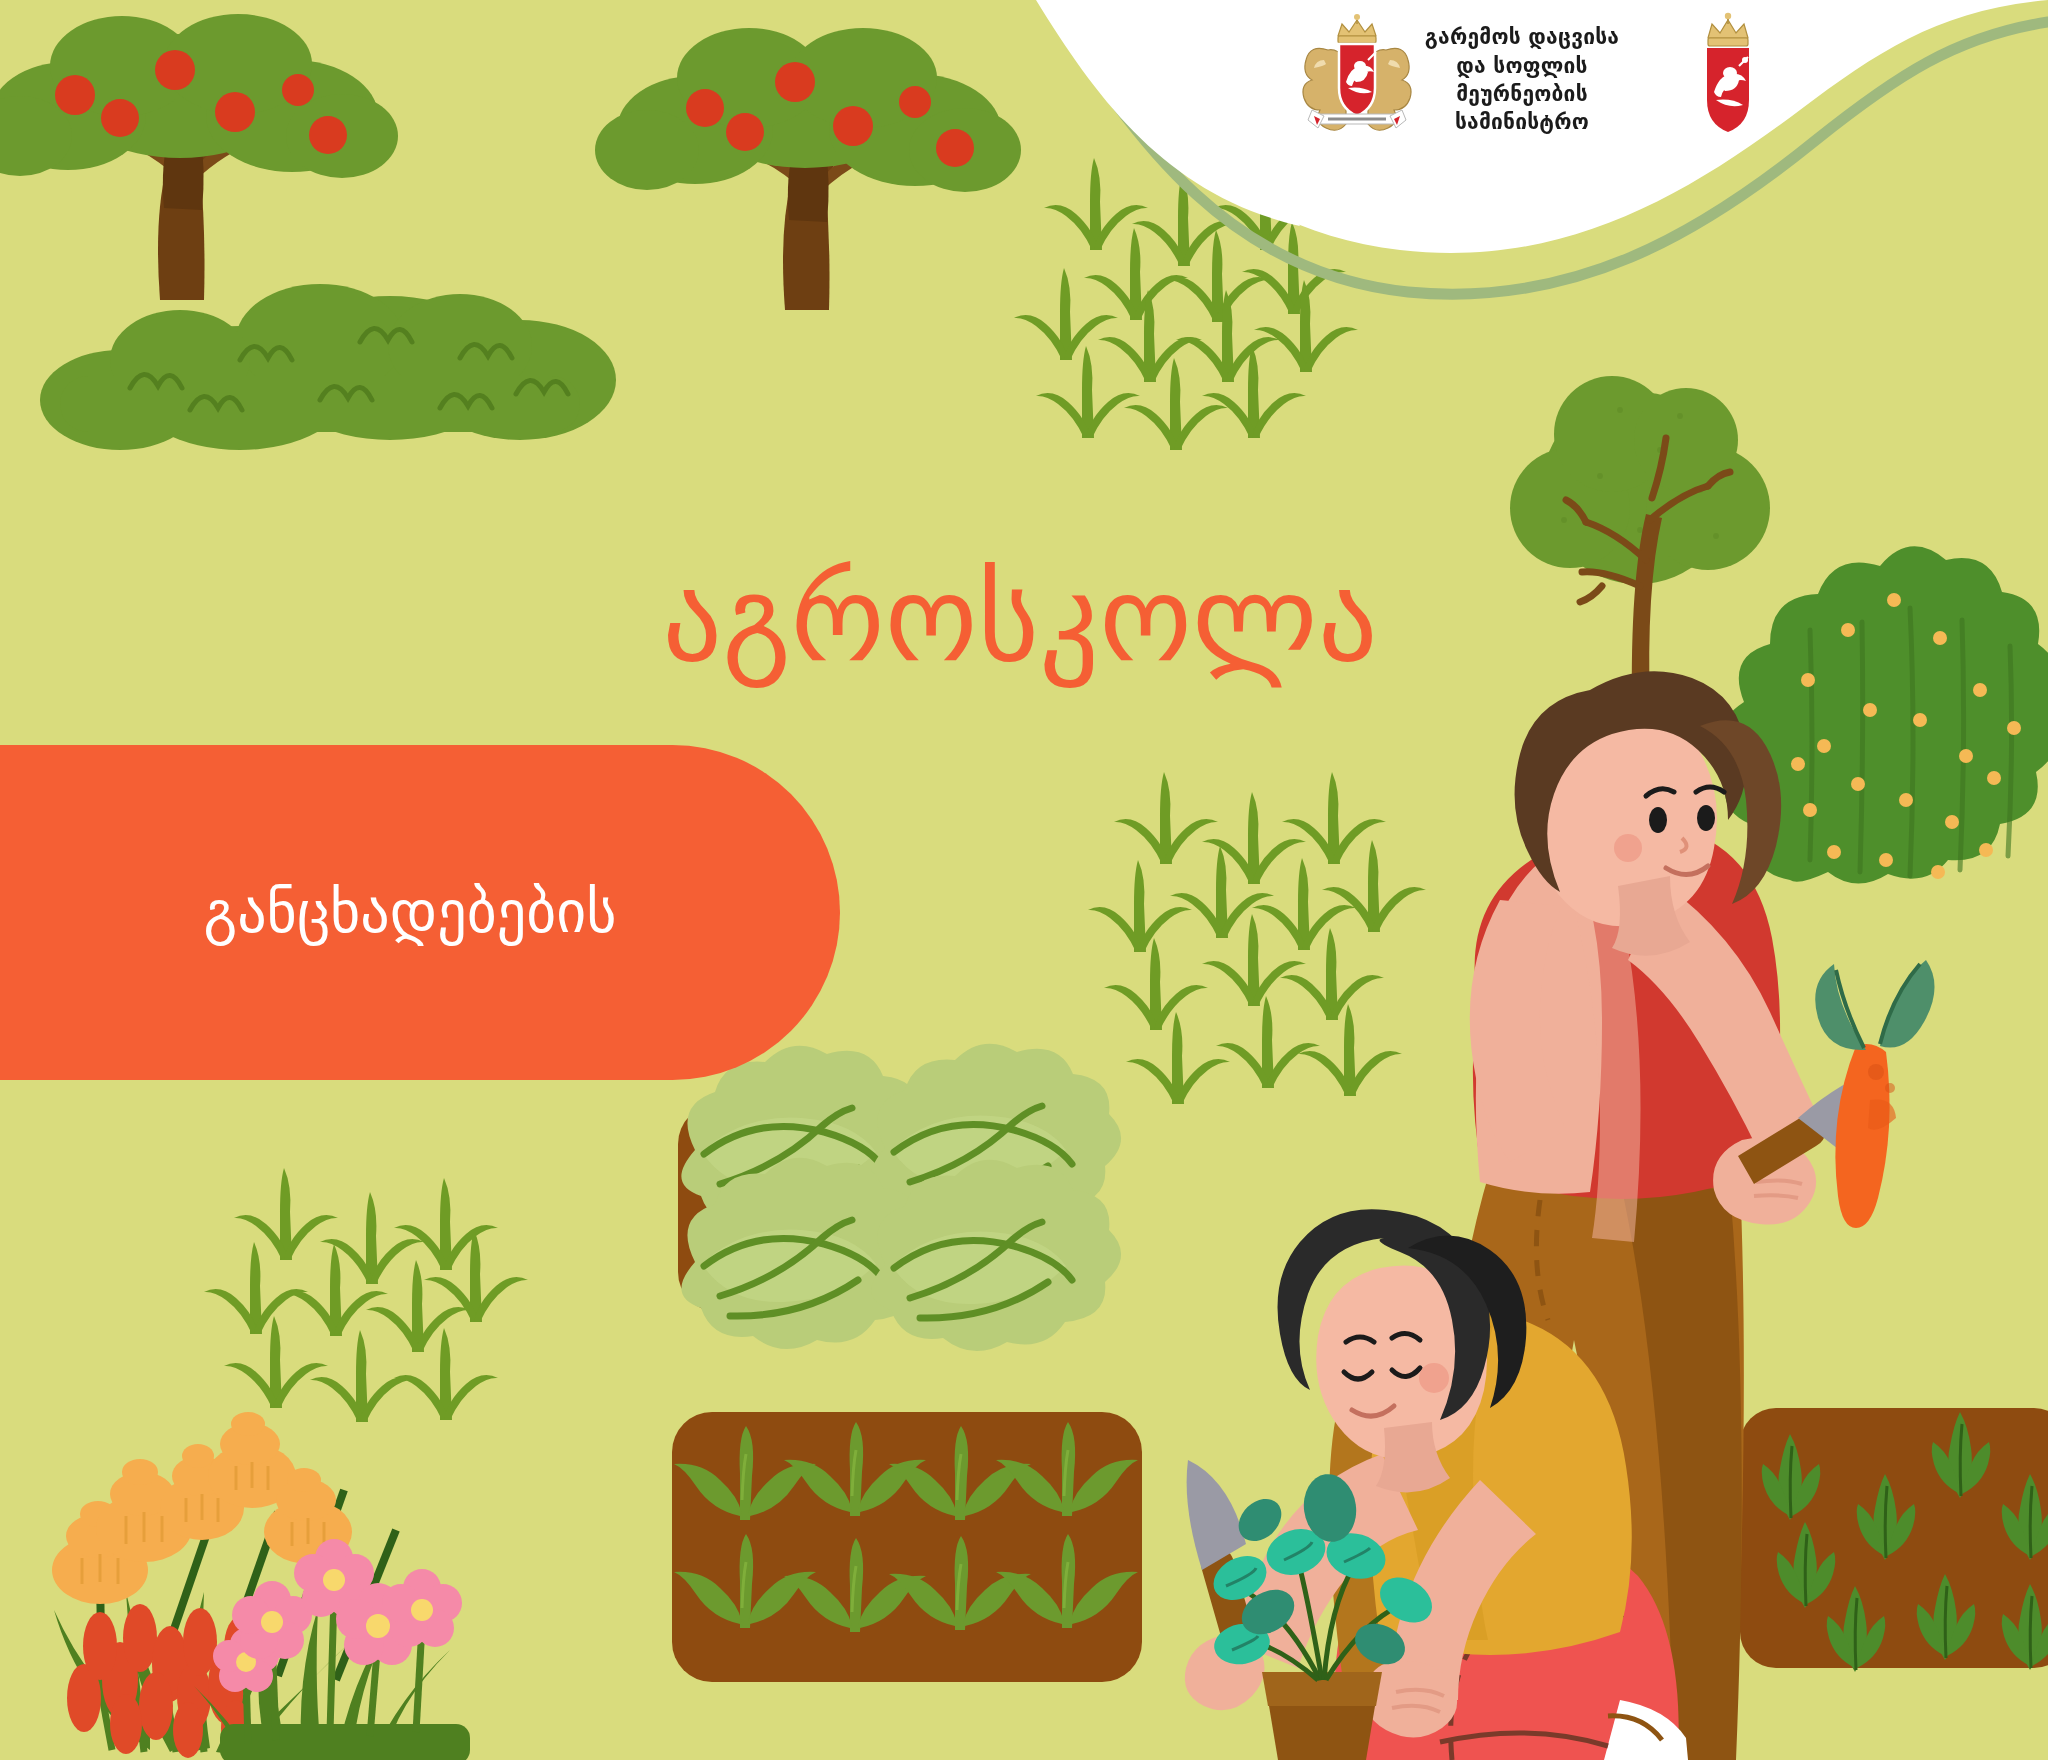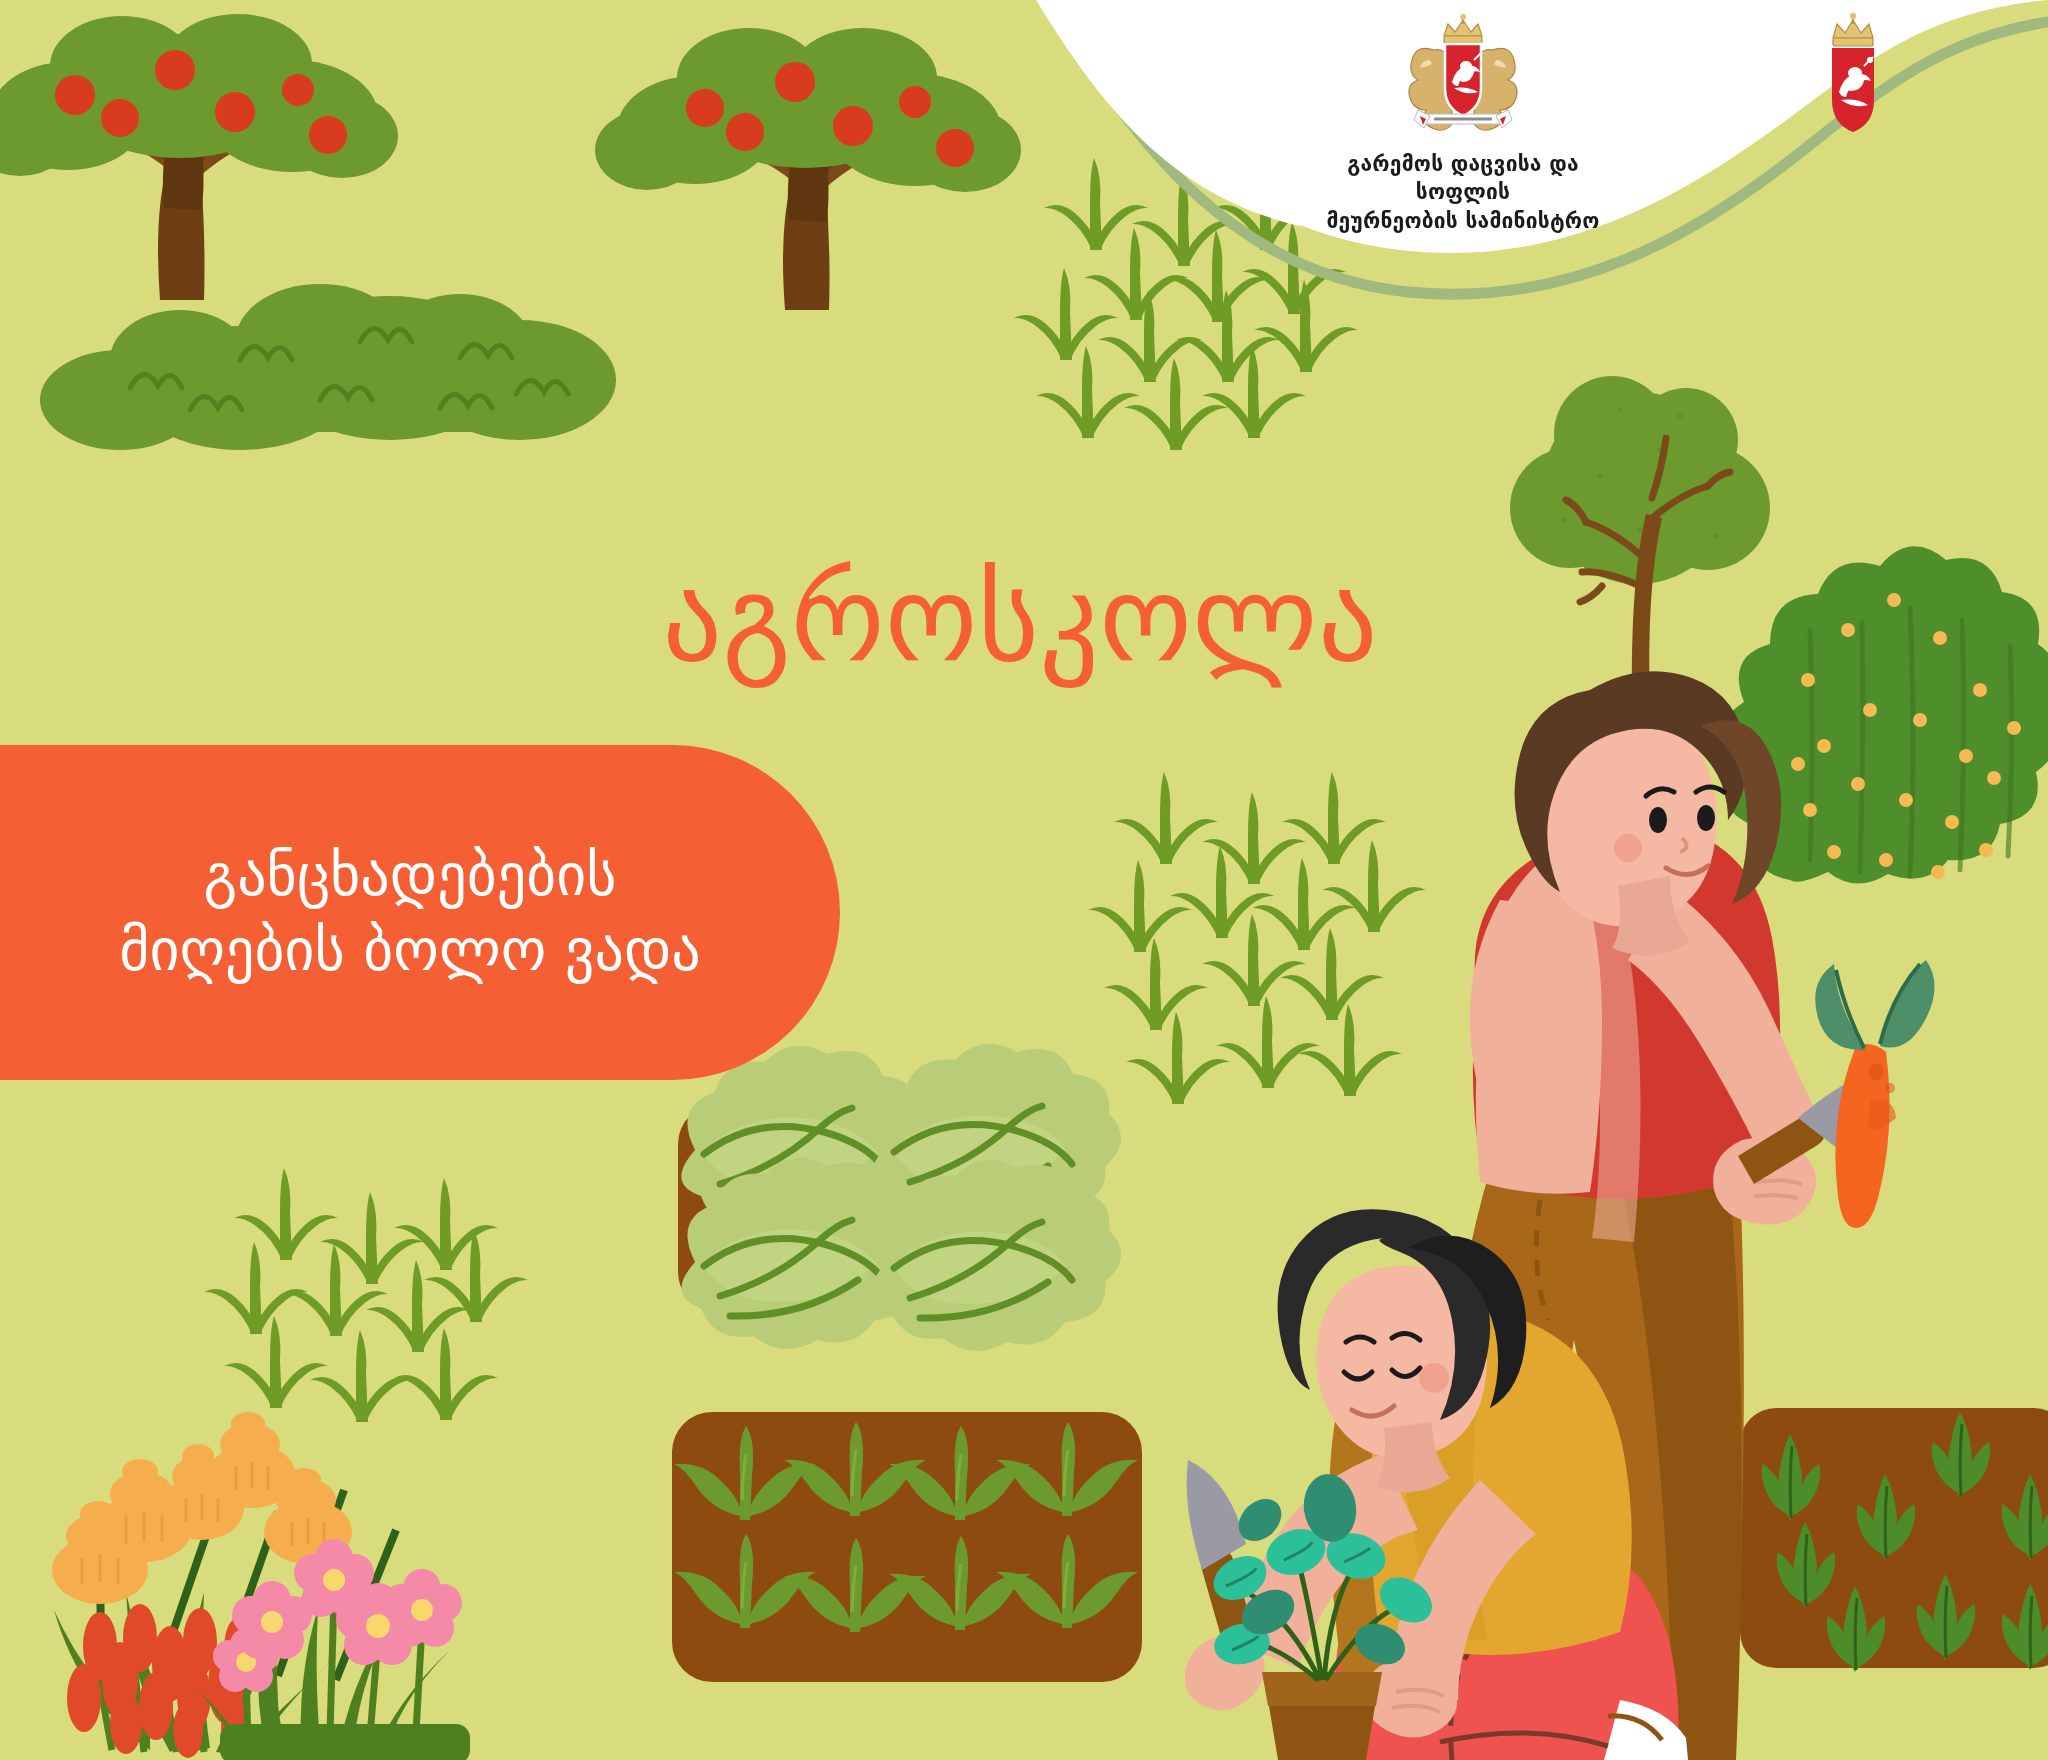--- a/index.html
+++ b/index.html
@@ -4,21 +4,21 @@
 <style>
   html,body{margin:0;padding:0;background:#ffffff;}
   body{font-family:"DejaVu Sans","Liberation Sans",sans-serif;}
   #poster{
     position:relative;width:2048px;height:1760px;overflow:hidden;
     background:#d9dc7d;
   }
   .abs{position:absolute;}
   
   #logo-bar{top:10px;right:30px;display:flex;align-items:flex-start;gap:60px;}
-  .logo-block{display:flex;flex-direction:column;align-items:center;width:330px;}
+  .logo-block{display:flex;flex-direction:row;align-items:center;width:330px;}
   .logo-cap{
     margin-top:12px;font-size:21px;font-weight:bold;line-height:1.35;
     color:#1b1b1b;text-align:center;letter-spacing:.2px;
   }
   .logo-cap span{display:block;}
   
   #title{
     left:0;right:8px;top:560px;text-align:center;
     font-size:118px;line-height:1;color:#f55f34;font-weight:400;
     font-family:"DejaVu Sans","Liberation Sans",sans-serif;
@@ -635,17 +635,16 @@
         </g>
       </svg>
     </div>
   </div>
 
   <div class="abs" id="title">აგროსკოლა</div>
 
   <div class="abs" id="banner">
     <div id="banner-text">
       <span>განცხადებების</span>
-      <span>მიღების ბოლო ვადა</span>
     </div>
   </div>
 
 </div>
 
 </body></html>

